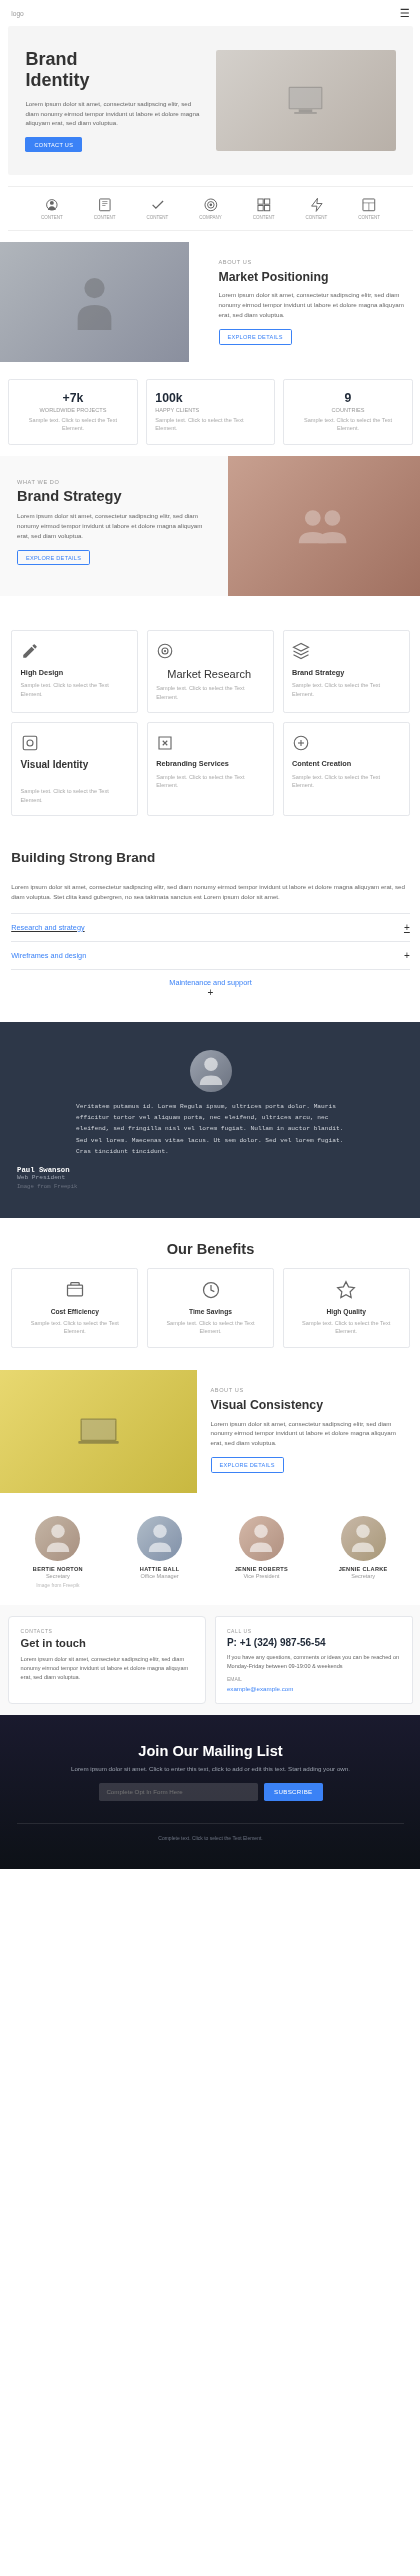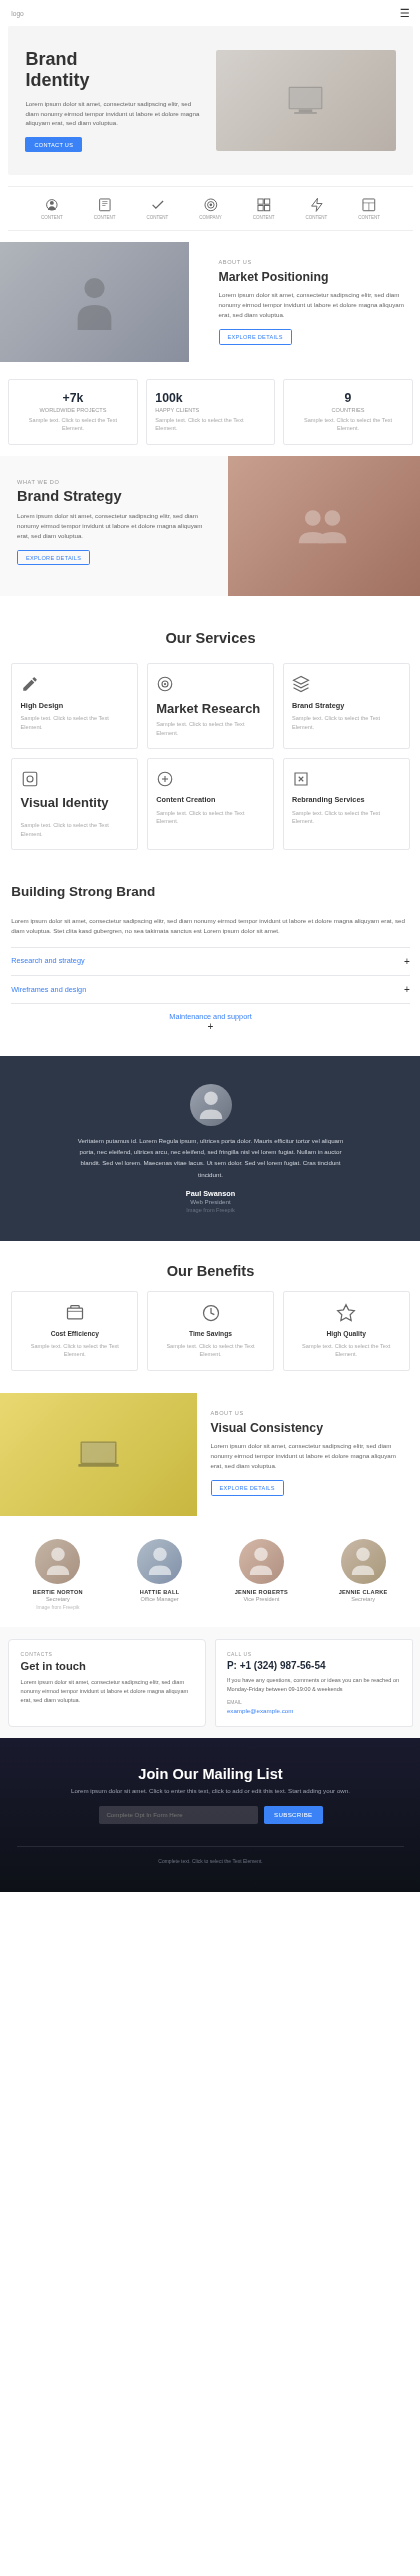--- a/index.html
+++ b/index.html
@@ -136,104 +136,103 @@
     <svg viewBox="0 0 100 80" style="width:56px;opacity:0.3;">
       <circle cx="30" cy="25" r="14" fill="#fff"></circle>
       <path d="M5 70Q5 50 30 50Q55 50 55 70Z" fill="#fff"></path>
       <circle cx="65" cy="25" r="14" fill="#fff"></circle>
       <path d="M40 70Q40 50 65 50Q90 50 90 70Z" fill="#fff"></path>
     </svg>
   </div>
 </section>
 
 <section style="padding:22.4px 11.2px;">
-  <h2 style="text-align:center;font-size:14.6px;font-weight:700;margin-bottom:17px;">Our Services</h2>
   <div style="display:grid;grid-template-columns:1fr 1fr 1fr;gap:8.4px;">
     <div style="border:0.6px solid #e5e7eb;border-radius:2.2px;padding:11.2px 8.4px;">
       <div style="margin-bottom:5.6px;">
         <svg viewBox="0 0 24 24" width="18" height="18">
             <path d="M3 17.25V21h3.75L17.81 9.94l-3.75-3.75L3 17.25zM20.71 7.04a1 1 0 000-1.41l-2.34-2.34a1 1 0 00-1.41 0l-1.83 1.83 3.75 3.75 1.83-1.83z" fill="#666"></path>
           </svg>
       </div>
       <h4 style="font-size:7.3px;font-weight:600;margin-bottom:4.5px;">High Design</h4>
       <p style="font-size:5.6px;color:#aaa;line-height:1.5;">Sample text. Click to select the Text Element.</p>
     </div>
     <div style="border:0.6px solid #e5e7eb;border-radius:2.2px;padding:11.2px 8.4px;">
       <div style="margin-bottom:5.6px;">
         <svg viewBox="0 0 24 24" width="18" height="18">
             <circle cx="12" cy="12" r="9" fill="none" stroke="#666" stroke-width="1.5"></circle>
             <circle cx="12" cy="12" r="4" fill="none" stroke="#666" stroke-width="1.5"></circle>
             <circle cx="12" cy="12" r="1.5" fill="#666"></circle>
           </svg>
       </div>
-      <h4 style="font-size:13px;font-weight:700;margin-bottom:4.5px;">Market Research</h4>
+      <h4 style="font-size:11px;font-weight:400;margin-bottom:4.5px;margin-left:11px;">Market Research</h4>
       <p style="font-size:5.6px;color:#aaa;line-height:1.5;">Sample text. Click to select the Text Element.</p>
     </div>
     <div style="border:0.6px solid #e5e7eb;border-radius:2.2px;padding:11.2px 8.4px;">
       <div style="margin-bottom:5.6px;">
         <svg viewBox="0 0 24 24" width="18" height="18">
             <path d="M12 2L2 7l10 5 10-5-10-5zM2 17l10 5 10-5M2 12l10 5 10-5" fill="none" stroke="#666" stroke-width="1.5"></path>
           </svg>
       </div>
       <h4 style="font-size:7.3px;font-weight:600;margin-bottom:4.5px;">Brand Strategy</h4>
       <p style="font-size:5.6px;color:#aaa;line-height:1.5;">Sample text. Click to select the Text Element.</p>
     </div>
     <div style="border:0.6px solid #e5e7eb;border-radius:2.2px;padding:11.2px 8.4px;">
       <div style="margin-bottom:5.6px;">
         <svg viewBox="0 0 24 24" width="18" height="18">
             <rect x="3" y="3" width="18" height="18" rx="2" fill="none" stroke="#666" stroke-width="1.5"></rect>
             <circle cx="12" cy="12" r="4" fill="none" stroke="#666" stroke-width="1.5"></circle>
           </svg>
       </div>
-      <h4 style="font-size:13px;font-weight:600;margin-bottom:11px;">Visual Identity</h4>
+      <h4 style="font-size:10px;font-weight:600;margin-bottom:17px;">Visual Identity</h4>
+      <p style="font-size:5.6px;color:#aaa;line-height:1.5;">Sample text. Click to select the Text Element.</p>
+    </div>
+    <div style="border:0.6px solid #e5e7eb;border-radius:2.2px;padding:11.2px 8.4px;">
+      <div style="margin-bottom:5.6px;">
+        <svg viewBox="0 0 24 24" width="18" height="18">
+            <path d="M4 4h16v16H4z" fill="none" stroke="#666" stroke-width="1.5"></path>
+            <path d="M9 9l6 6M15 9l-6 6" stroke="#666" stroke-width="1.5"></path>
+          </svg>
+      </div>
+      <h4 style="font-size:7.3px;font-weight:600;margin-bottom:4.5px;">Rebranding Services</h4>
       <p style="font-size:5.6px;color:#aaa;line-height:1.5;">Sample text. Click to select the Text Element.</p>
     </div>
     <div style="border:0.6px solid #e5e7eb;border-radius:2.2px;padding:11.2px 8.4px;">
       <div style="margin-bottom:5.6px;">
         <svg viewBox="0 0 24 24" width="18" height="18">
             <circle cx="12" cy="12" r="9" fill="none" stroke="#666" stroke-width="1.5"></circle>
             <line x1="12" y1="8" x2="12" y2="16" stroke="#666" stroke-width="1.5"></line>
             <line x1="8" y1="12" x2="16" y2="12" stroke="#666" stroke-width="1.5"></line>
           </svg>
       </div>
       <h4 style="font-size:7.3px;font-weight:600;margin-bottom:4.5px;">Content Creation</h4>
       <p style="font-size:5.6px;color:#aaa;line-height:1.5;">Sample text. Click to select the Text Element.</p>
     </div>
-    <div style="border:0.6px solid #e5e7eb;border-radius:2.2px;padding:11.2px 8.4px;">
-      <div style="margin-bottom:5.6px;">
-        <svg viewBox="0 0 24 24" width="18" height="18">
-            <path d="M4 4h16v16H4z" fill="none" stroke="#666" stroke-width="1.5"></path>
-            <path d="M9 9l6 6M15 9l-6 6" stroke="#666" stroke-width="1.5"></path>
-          </svg>
-      </div>
-      <h4 style="font-size:7.3px;font-weight:600;margin-bottom:4.5px;">Rebranding Services</h4>
-      <p style="font-size:5.6px;color:#aaa;line-height:1.5;">Sample text. Click to select the Text Element.</p>
-    </div>
   </div>
 </section>
 
 <section style="padding:11.2px 11.2px 5.6px;">
   <h2 style="font-size:13.5px;font-weight:700;margin-bottom:17px;">Building Strong Brand</h2>
   <p style="font-size:6.2px;color:#666;line-height:1.6;margin-bottom:11.2px;">Lorem ipsum dolor sit amet, consectetur sadipscing elitr, sed diam nonumy eirmod tempor invidunt ut labore et dolore magna aliquyam erat, sed diam voluptua. Stet clita kasd gubergren, no sea takimata sanctus est Lorem ipsum dolor sit amet.</p>
 
-  <div style="border-top:0.6px solid #e5e7eb;padding:7.9px 0;display:flex;justify-content:space-between;align-items:flex-start;cursor:pointer;">
+  <div style="border-top:0.6px solid #e5e7eb;padding:7.9px 0;display:flex;justify-content:space-between;align-items:center;cursor:pointer;text-decoration:underline;">
     <span style="font-size:7.3px;color:#3b82f6;font-weight:500;">Research and strategy</span>
     <span style="font-size:10px;color:#333;">+</span>
   </div>
   <div style="border-top:0.6px solid #e5e7eb;padding:7.9px 0;display:flex;justify-content:space-between;align-items:center;cursor:pointer;">
     <span style="font-size:7.3px;color:#3b82f6;font-weight:500;">Wireframes and design</span>
     <span style="font-size:10px;color:#333;">+</span>
   </div>
   <div style="border-top:0.6px solid #e5e7eb;padding:7.9px 0;display:flex;justify-content:space-between;align-items:center;cursor:pointer;flex-direction:column;">
     <span style="font-size:7.3px;color:#3b82f6;font-weight:500;">Maintenance and support</span>
     <span style="font-size:10px;color:#333;">+</span>
   </div>
 </section>
 
-<section style="background:#2d3748;padding:28px 17px;text-align:center;color:#fff;margin-top:11.2px;">
+<section style="background:#2d3748;padding:28px 17px;color:#fff;margin-top:11.2px;font-family:Liberation Mono, monospace;">
   <div style="width:42px;height:42px;border-radius:50%;margin:0 auto 9px;background:linear-gradient(135deg,#9ca3af,#6b7280);display:flex;align-items:center;justify-content:center;overflow:hidden;">
     <svg viewBox="0 0 50 60" width="28" height="34" opacity="0.6">
       <circle cx="25" cy="18" r="12" fill="#fff"></circle>
       <path d="M5 55Q5 38 25 38Q45 38 45 55Z" fill="#fff"></path>
     </svg>
   </div>
   <p style="font-size:6.2px;line-height:1.8;color:#d1d5db;margin-bottom:9px;max-width:269px;margin-left:auto;margin-right:auto;">Veritatem putamus id. Lorem Regula ipsum, ultrices porta dolor. Mauris efficitur tortor vel aliquam porta, nec eleifend, ultrices arcu, nec eleifend, sed fringilla nisl vel lorem fugiat. Nullam in auctor blandit. Sed vel lorem. Maecenas vitae lacus. Ut sem dolor. Sed vel lorem fugiat. Cras tincidunt tincidunt.</p>
   <div style="font-size:7.3px;font-weight:600;color:#fff;">Paul Swanson</div>
   <div style="font-size:6.2px;color:#9ca3af;">Web President</div>
   <div style="font-size:5.6px;color:#6b7280;margin-top:2.2px;">Image from Freepik</div>

